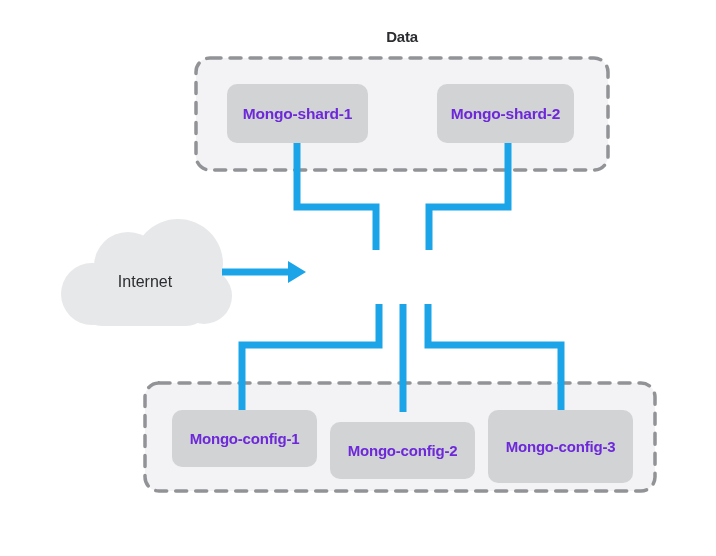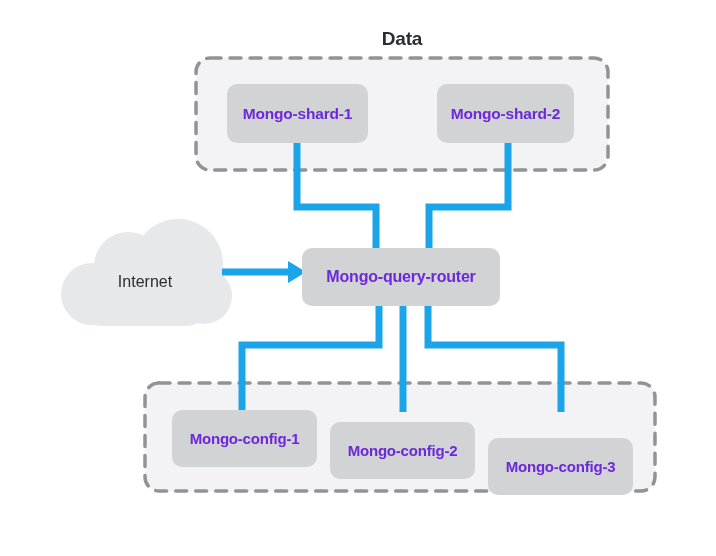--- a/index.html
+++ b/index.html
@@ -31,41 +31,41 @@
     font-weight: bold;
     font-size: 15.5px;
     letter-spacing: -0.2px;
     text-align: center;
   }
   .node.router { font-size: 16px; }
   .group-label {
     position: absolute;
     color: #2b2d30;
     font-weight: bold;
-    font-size: 19px;
+    font-size: 15px;
     text-align: center;
     letter-spacing: -0.2px;
   }
   .cloud-label {
     position: absolute;
     left: 60px;
     top: 273px;
     width: 170px;
     text-align: center;
     color: #2b2d30;
     font-weight: normal;
     font-size: 16px;
   }
   
   .shard1  { left: 227px; top: 84px;  width: 141px; height: 59px; }
   .shard2  { left: 437px; top: 84px;  width: 137px; height: 59px; }
   .router  { left: 302px; top: 248px; width: 198px; height: 58px; }
   .config1 { left: 172px; top: 410px; width: 145px; height: 57px; font-size: 15px; }
   .config2 { left: 330px; top: 422px; width: 145px; height: 57px; font-size: 15px; }
-  .config3 { left: 488px; top: 410px; width: 145px; height: 57px; font-size: 15px; margin-top: 28px; }
+  .config3 { left: 488px; top: 410px; width: 145px; height: 73px; font-size: 15px; }
   .label-data   { left: 196px; top: 28px;  width: 412px; }
   .label-config { left: 145px; top: 507px; width: 510px; }
 </style>
 </head>
 <body>
 
 <div class="canvas">
 
   <svg class="shapes" width="716" height="556" viewBox="0 0 716 556">
 
@@ -93,18 +93,17 @@
       <polygon points="288,261 306,272 288,283" fill="#1ba5e8"></polygon>
     </g>
   </svg>
 
   <div class="group-label label-data">Data</div>
 
   <div class="cloud-label">Internet</div>
 
   <div class="node shard1">Mongo-shard-1</div>
   <div class="node shard2">Mongo-shard-2</div>
-  <div class="node router">Mongo-query-router</div>
   <div class="node config1">Mongo-config-1</div>
   <div class="node config2">Mongo-config-2</div>
   <div class="node config3">Mongo-config-3</div>
 
 </div>
 
 </body></html>

